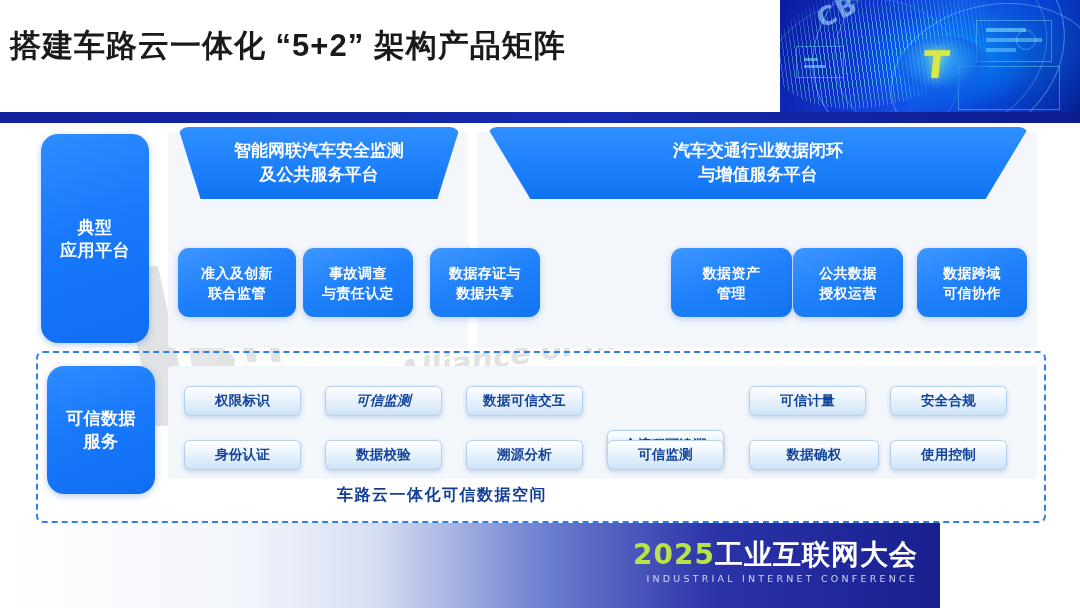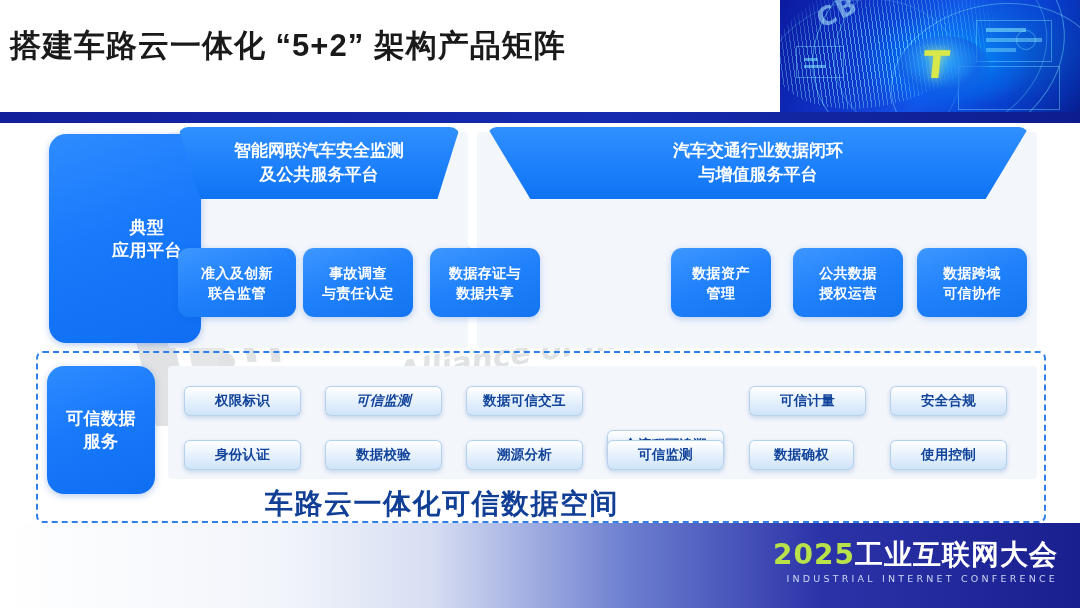--- a/index.html
+++ b/index.html
@@ -102,21 +102,21 @@
 
   
   .side-pill{
     position:absolute;border-radius:17px;
     background:linear-gradient(160deg,#2e8cff 0%,#1879fb 45%,#0f6ef2 100%);
     box-shadow:0 2px 7px rgba(20,90,210,.30);
     color:#fff;font-weight:700;font-size:17px;line-height:23px;
     display:flex;align-items:center;justify-content:center;text-align:center;
     letter-spacing:.5px;
   }
-  .side-a{left:49px;top:11px;width:108px;height:209px;padding-left:44px;}
+  .side-a{left:41px;top:11px;width:108px;height:209px;}
   .side-b{left:47px;top:243px;width:108px;height:128px;}
 
   
   .panel{
     position:absolute;background:#f3f6fb;border-radius:4px;
   }
   .panel-a{left:168px;top:9px;width:300px;height:216px;}
   .panel-b{left:477px;top:9px;width:560px;height:216px;}
 
   .banner{
@@ -154,27 +154,27 @@
     position:absolute;height:30px;border-radius:6px;
     background:linear-gradient(180deg,#ffffff 0%,#eaf3fd 42%,#cfe4f8 100%);
     box-shadow:0 2px 4px rgba(80,130,190,.28), inset 0 1px 0 rgba(255,255,255,.9);
     border:1px solid rgba(175,205,235,.9);
     color:#11439a;font-weight:700;font-size:13.5px;
     display:flex;align-items:center;justify-content:center;text-align:center;
     letter-spacing:.3px;box-sizing:border-box;
   }
   .tds-caption{
     position:absolute;left:0;top:362px;width:884px;
-    text-align:center;font-size:28px;font-weight:700;color:#123f96;
+    text-align:center;font-size:16px;font-weight:700;color:#123f96;
     letter-spacing:1.5px;
   }
 
   
   .footer{
-    position:absolute;left:0;top:523px;width:1080px;height:85px;
+    position:absolute;left:0;top:523px;width:940px;height:85px;
     background:linear-gradient(90deg,#ffffff 0%,#f2f5fb 26%,#d7def2 40%,#6d7fd0 58%,#2b33a8 76%,#191f8e 100%);
     overflow:hidden;
   }
   .footer-logo{
     position:absolute;right:22px;top:17px;text-align:right;
     white-space:nowrap;
   }
   .fl-line1{
     font-size:28px;font-weight:800;line-height:30px;letter-spacing:0px;
   }
@@ -231,39 +231,39 @@
 
   <div class="side-pill side-a">典型<br>应用平台</div>
   <div class="side-pill side-b">可信数据<br>服务</div>
 
   <div class="banner banner-a">智能网联汽车安全监测<br>及公共服务平台</div>
   <div class="banner banner-b">汽车交通行业数据闭环<br>与增值服务平台</div>
 
   <div class="card" style="left:178px;width:118px;">准入及创新<br>联合监管</div>
   <div class="card" style="left:303px;width:110px;">事故调查<br>与责任认定</div>
   <div class="card" style="left:430px;width:110px;">数据存证与<br>数据共享</div>
-  <div class="card" style="left:671px;width:100px;">数据资产<br>管理</div>
+  <div class="card" style="left:671px;width:121px;">数据资产<br>管理</div>
   <div class="card" style="left:793px;width:110px;">公共数据<br>授权运营</div>
   <div class="card" style="left:917px;width:110px;">数据跨域<br>可信协作</div>
 
   <div class="tds"></div>
   <div class="tds-panel"></div>
 
   <div class="chip" style="left:184px;top:263px;width:117px;">权限标识</div>
   <div class="chip" style="left:325px;top:263px;width:117px;font-style:italic;">可信监测</div>
   <div class="chip" style="left:466px;top:263px;width:117px;">数据可信交互</div>
   <div class="chip" style="left:607px;top:263px;width:117px;margin-top:44px;">全流程可追溯</div>
   <div class="chip" style="left:749px;top:263px;width:117px;">可信计量</div>
   <div class="chip" style="left:890px;top:263px;width:117px;">安全合规</div>
 
   <div class="chip" style="left:325px;top:317px;width:117px;">数据校验</div>
   <div class="chip" style="left:184px;top:317px;width:117px;">身份认证</div>
   <div class="chip" style="left:466px;top:317px;width:117px;">溯源分析</div>
   <div class="chip" style="left:607px;top:317px;width:117px;">可信监测</div>
-  <div class="chip" style="left:749px;top:317px;width:105px;">数据确权</div>
+  <div class="chip" style="left:749px;top:317px;width:130px;">数据确权</div>
   <div class="chip" style="left:890px;top:317px;width:117px;">使用控制</div>
 
   <div class="tds-caption">车路云一体化可信数据空间</div>
 </div>
 
 <div class="footer">
   <div class="footer-logo">
     <div class="fl-line1">
       <span class="fl-year">2025</span><span class="fl-cn">工业互联网大会</span>
     </div>

